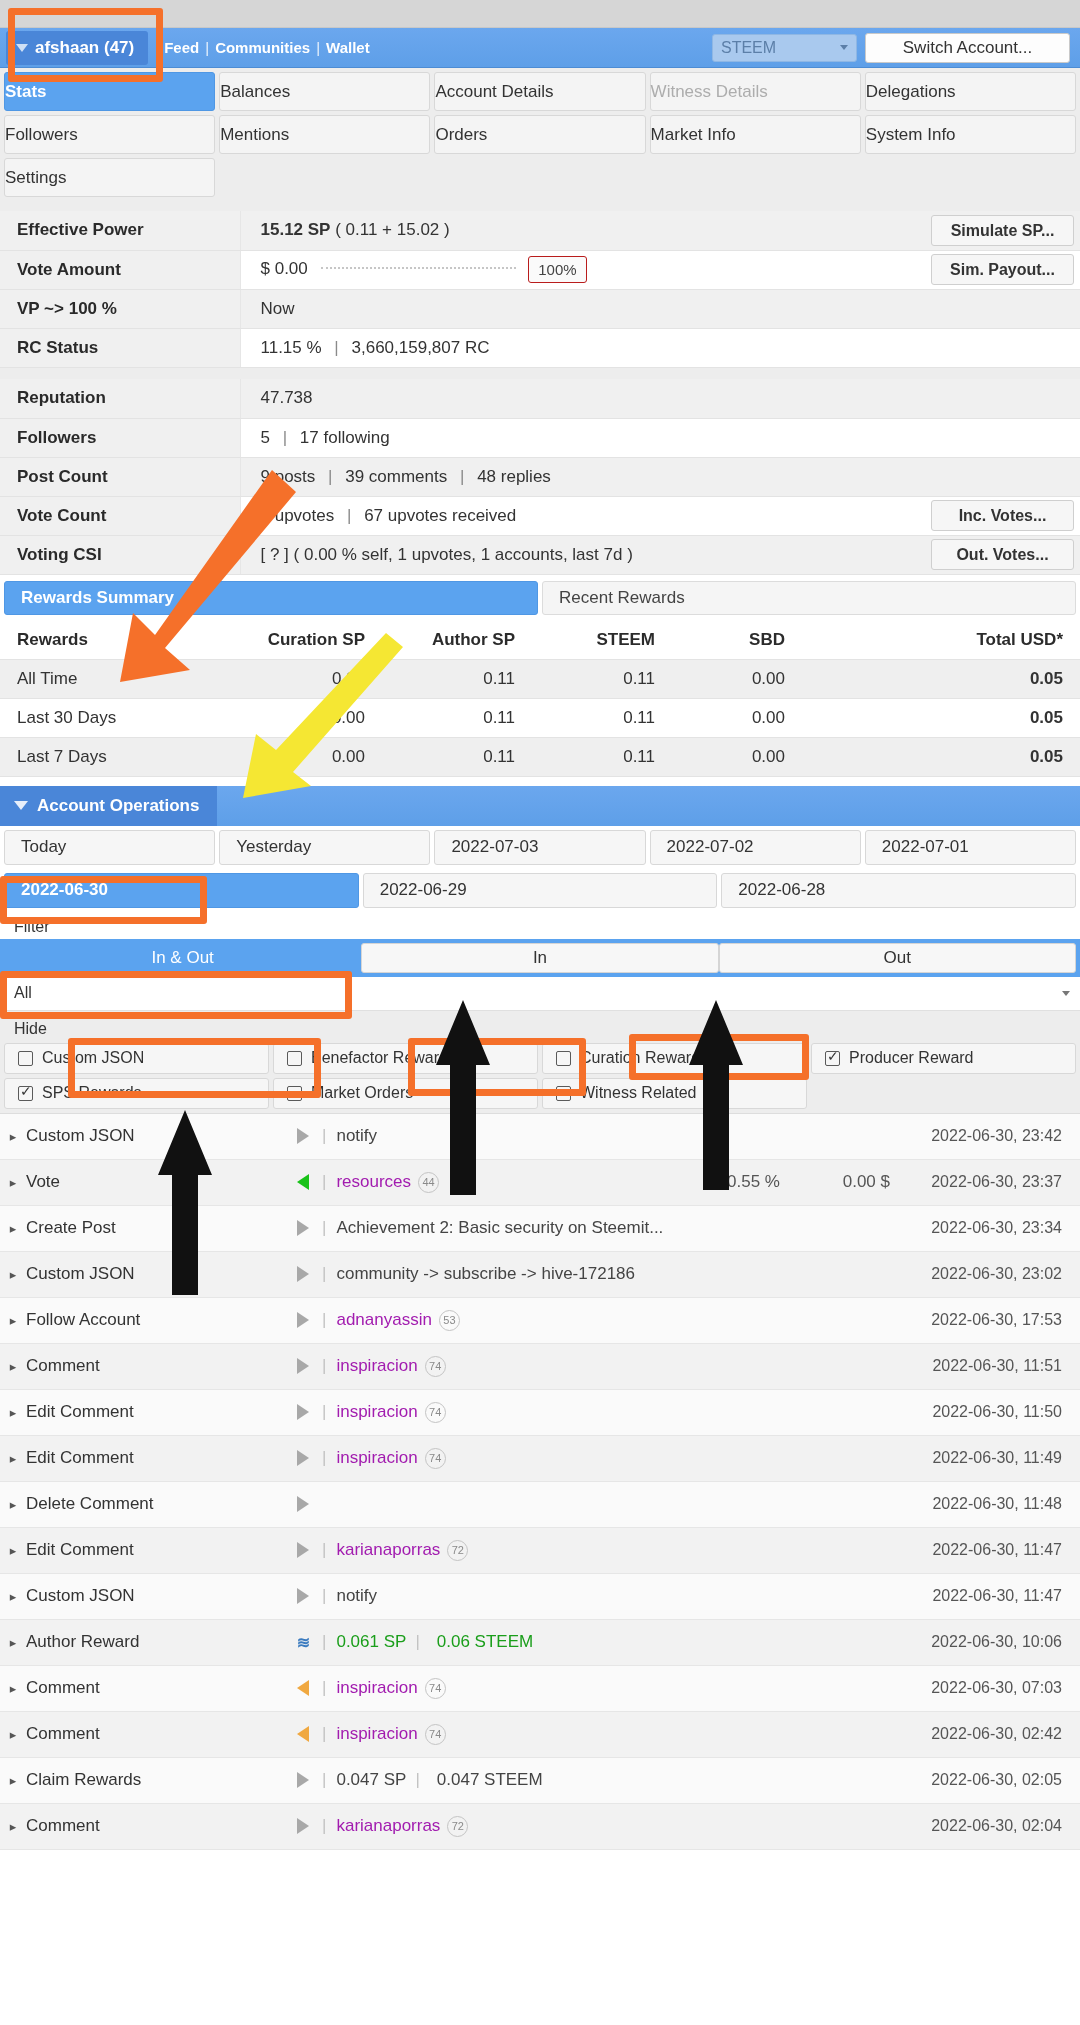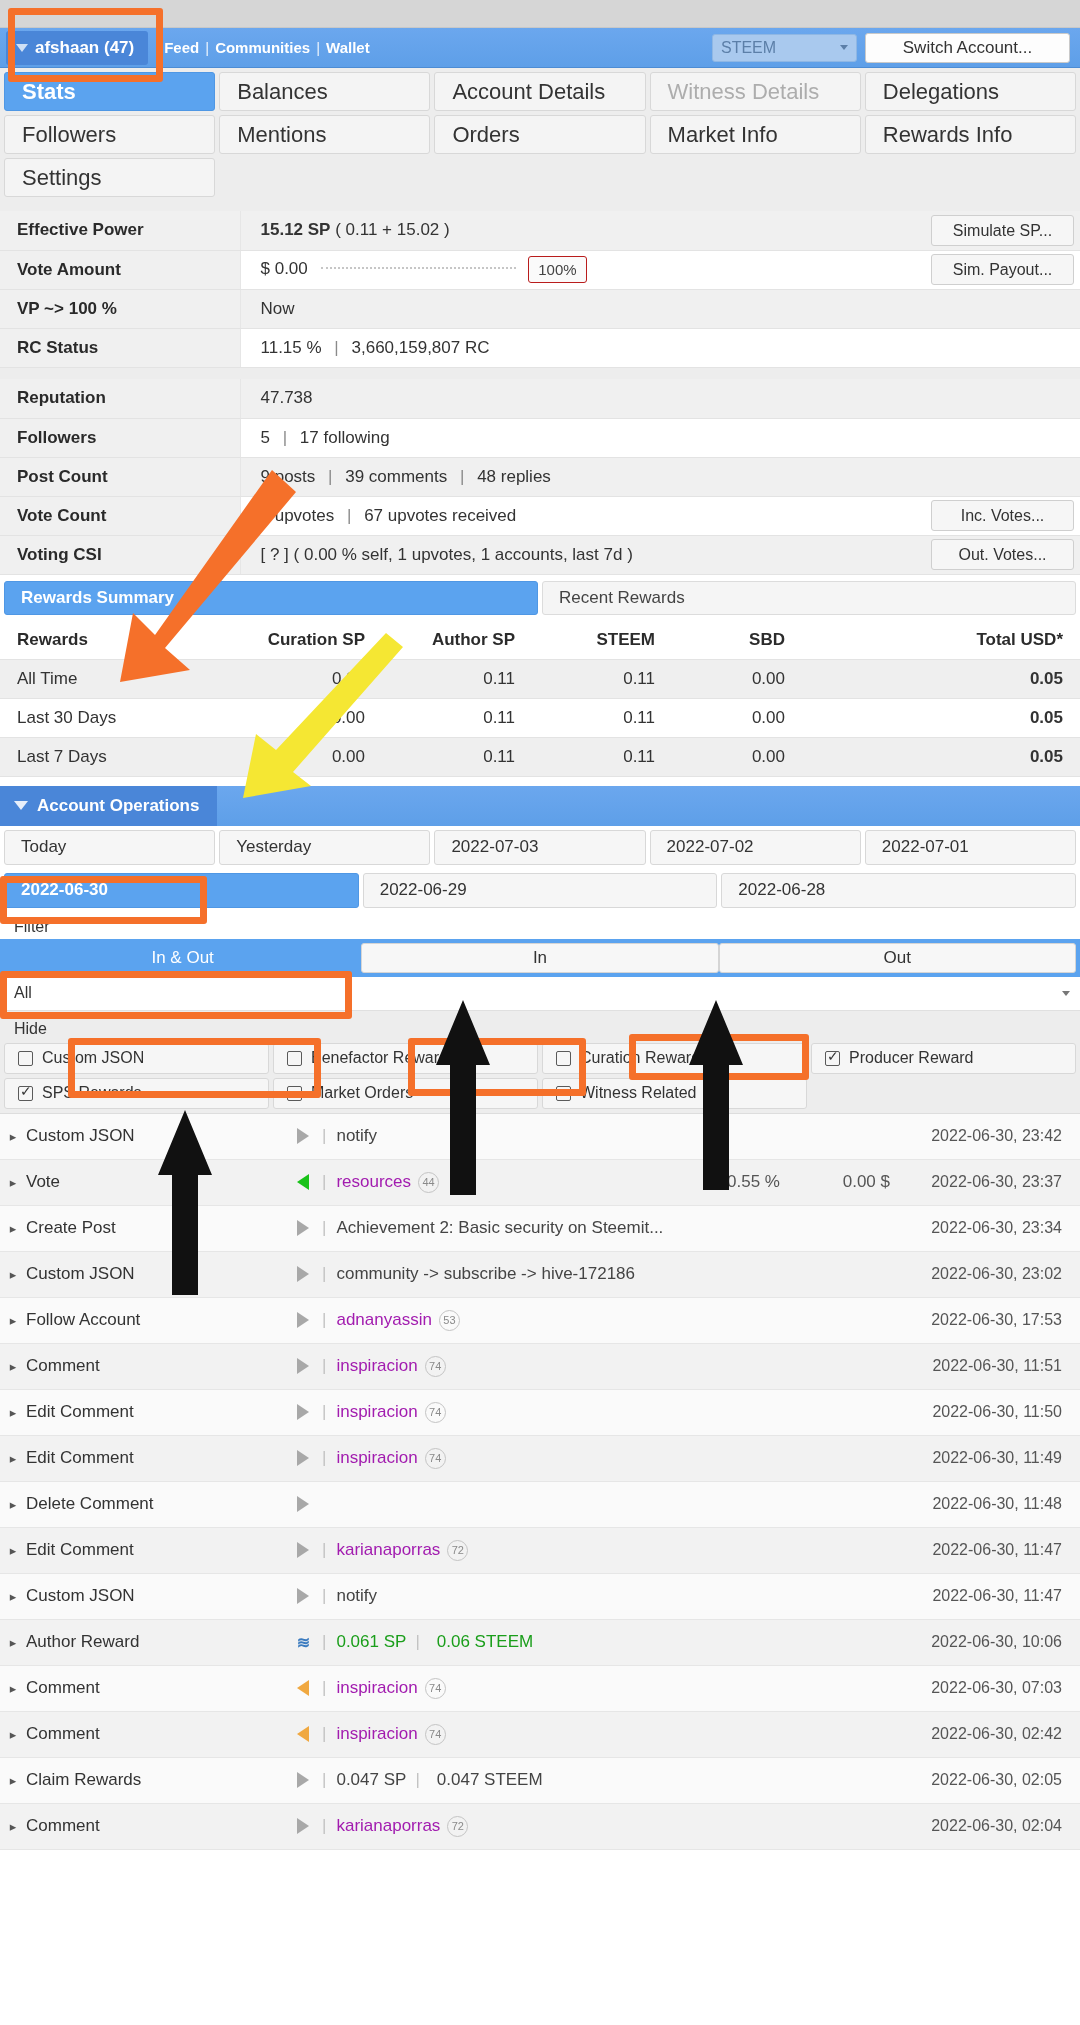--- a/index.html
+++ b/index.html
@@ -42,39 +42,39 @@
   .nav-switch {
     margin-left:8px; margin-right:4px; background:#fdfdfd; border:1px solid #c9c9c9; border-radius:3px;
     height:30px; width:205px; display:flex; align-items:center; justify-content:center; font-size:17px; color:#333;
   }
 
   
   .tabwrap { background:#ededed; padding:4px 0 0 0; }
   .tabrow { display:flex; gap:4px; padding:0 4px 4px 4px; }
   .tab {
     flex:1; height:39px; background:#f4f4f4; border:1px solid #d8d8d8; border-radius:3px;
-    display:flex; align-items:center; padding-left:17px; font-size:22px; color:#333;
+    display:flex; align-items:center; font-size:17px; color:#333;
   }
   .tab.active { background:#5ba3ef; color:#fff; border-color:#4f97e4; font-weight:bold; }
   .tab.disabled { color:#adadad; }
   .tab.ghost { background:transparent; border-color:transparent; }
 
   
   .gapbar { height:10px; background:#ededed; }
   .stats { width:100%; border-collapse:collapse; }
   .stats tr { height:39px; }
   .stats td { border-bottom:1px solid #e3e3e3; font-size:17px; vertical-align:middle; }
   .stats td.k { width:240px; padding-left:17px; font-weight:bold; color:#2a2a2a; background:#f0f0f0; border-right:1px solid #e6e6e6;}
   .stats tr.alt td.k { background:#f0f0f0; }
   .stats tr.alt td { background:#f0f0f0; }
   .stats td.v { padding-left:20px; color:#333; }
   .stats td.btn-cell { width:155px; padding:0 6px; text-align:center; }
   .minibtn {
     display:block; width:100%; height:31px; line-height:29px; background:#f6f6f6; border:1px solid #cfcfcf;
-    border-radius:3px; font-size:16px; color:#333; text-align:center;
+    border-radius:3px; font-size:16px; color:#333; text-align:center;font-weight:bold;
   }
   .muted { color:#8a8a8a; }
   .bold { font-weight:bold; }
   .slider-track { display:inline-block; width:195px; height:3px; background:transparent;
     border-bottom:2px dotted #c6c6c6; vertical-align:middle; margin:0 8px 4px 8px;}
   .pct-box { display:inline-block; background:#fafafa; border:1px solid #b91c1c; border-radius:3px;
     padding:4px 9px; font-size:15px; color:#444; vertical-align:middle;}
 
   
   .rewtabs { display:flex; gap:4px; padding:6px 4px 0 4px; background:#fff;}
@@ -176,21 +176,21 @@
       <div class="tab">Balances</div>
       <div class="tab">Account Details</div>
       <div class="tab disabled">Witness Details</div>
       <div class="tab">Delegations</div>
     </div>
     <div class="tabrow">
       <div class="tab">Followers</div>
       <div class="tab">Mentions</div>
       <div class="tab">Orders</div>
       <div class="tab">Market Info</div>
-      <div class="tab">Rewards Info</div>
+      <div class="tab">System Info</div>
     </div>
     <div class="tabrow">
       <div class="tab">Settings</div>
       <div class="tab ghost"></div>
       <div class="tab ghost"></div>
       <div class="tab ghost"></div>
       <div class="tab ghost"></div>
     </div>
   </div>
 

